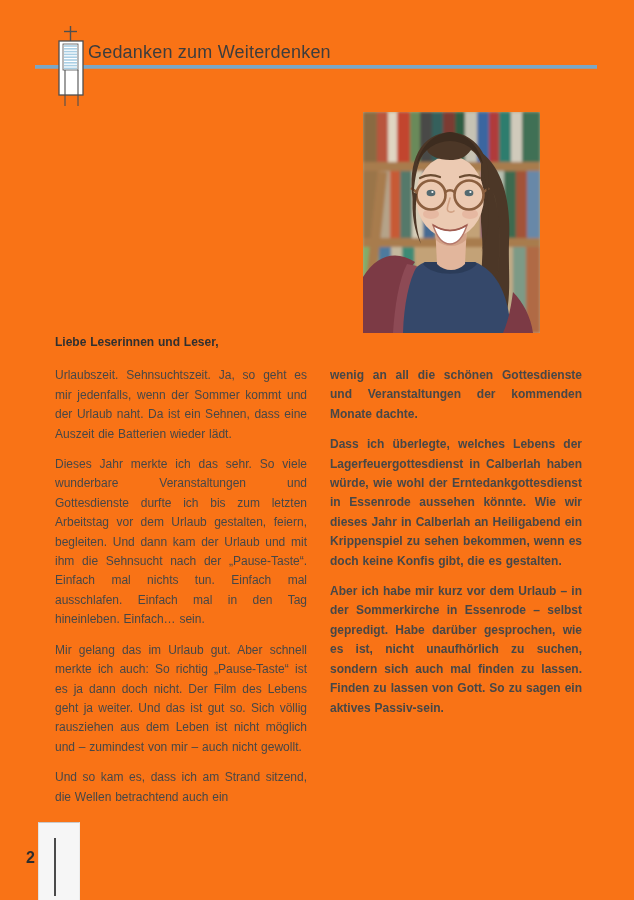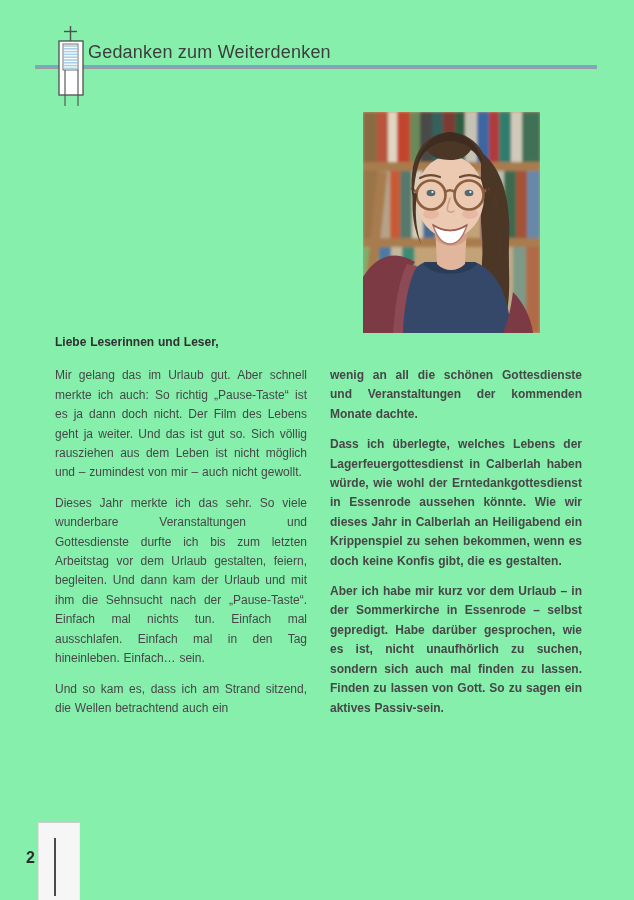--- a/index.html
+++ b/index.html
@@ -2,21 +2,21 @@
 <html lang="de"><head>
 <meta charset="utf-8">
 <style>
   * { margin: 0; padding: 0; box-sizing: border-box; }
   html, body { background: #ffffff; }
   body { font-family: "Liberation Sans", "DejaVu Sans", sans-serif; }
   .page {
     position: relative;
     width: 634px;
     height: 900px;
-    background: #86efac;
+    background: #f97316;
     overflow: hidden;
   }
 
   
   .header-rule {
     position: absolute;
     left: 35px; top: 65px;
     width: 562px; height: 4px;
     background: #7aa7c7;
     border-bottom: 1px solid #9b9b9b;
@@ -228,22 +228,23 @@
         <path d="M87,20 C70,22 58,34 54,52 C62,36 72,30 87,29 C102,30 112,36 120,52 C116,34 104,22 87,20 Z" fill="#3d2c1f"></path>
 
         <path d="M50,80 C48,104 52,120 58,132 C52,114 52,96 54,82 Z" fill="#4c3727"></path>
         <path d="M124,82 C128,104 126,124 118,140 C126,122 128,100 122,84 Z" fill="#4c3727"></path>
       </g>
     </svg>
   </figure>
 
   <section class="col col-left">
     <p class="salutation">Liebe Leserinnen und Leser,</p>
+    <p>Urlaubszeit. Sehnsuchtszeit. Ja, so geht es mir jedenfalls, wenn der Sommer kommt und der Urlaub naht. Da ist ein Sehnen, dass eine Auszeit die Batterien wieder lädt.</p>
+    <p>Dieses Jahr merkte ich das sehr. So viele wunderbare Veranstaltungen und Gottesdienste durfte ich bis zum letzten Arbeitstag vor dem Urlaub gestalten, feiern, begleiten. Und dann kam der Urlaub und mit ihm die Sehnsucht nach der „Pause-Taste“. Einfach mal nichts tun. Einfach mal ausschlafen. Einfach mal in den Tag hineinleben. Einfach… sein.</p>
     <p>Mir gelang das im Urlaub gut. Aber schnell merkte ich auch: So richtig „Pause-Taste“ ist es ja dann doch nicht. Der Film des Lebens geht ja weiter. Und das ist gut so. Sich völlig rausziehen aus dem Leben ist nicht möglich und – zumindest von mir – auch nicht gewollt.</p>
-    <p>Dieses Jahr merkte ich das sehr. So viele wunderbare Veranstaltungen und Gottesdienste durfte ich bis zum letzten Arbeitstag vor dem Urlaub gestalten, feiern, begleiten. Und dann kam der Urlaub und mit ihm die Sehnsucht nach der „Pause-Taste“. Einfach mal nichts tun. Einfach mal ausschlafen. Einfach mal in den Tag hineinleben. Einfach… sein.</p>
     <p>Und so kam es, dass ich am Strand sitzend, die Wellen betrachtend auch ein</p>
   </section>
 
   <section class="col col-right">
     <p>wenig an all die schönen Gottesdienste und Veranstaltungen der kommenden Monate dachte.</p>
     <p>Dass ich überlegte, welches Lebens der Lagerfeuergottesdienst in Calberlah haben würde, wie wohl der Erntedankgottesdienst in Essenrode aussehen könnte. Wie wir dieses Jahr in Calberlah an Heiligabend ein Krippenspiel zu sehen bekommen, wenn es doch keine Konfis gibt, die es gestalten.</p>
     <p>Aber ich habe mir kurz vor dem Urlaub – in der Sommerkirche in Essenrode – selbst gepredigt. Habe darüber gesprochen, wie es ist, nicht unaufhörlich zu suchen, sondern sich auch mal finden zu lassen. Finden zu lassen von Gott. So zu sagen ein aktives Passiv-sein.</p>
   </section>
 
   <footer>

